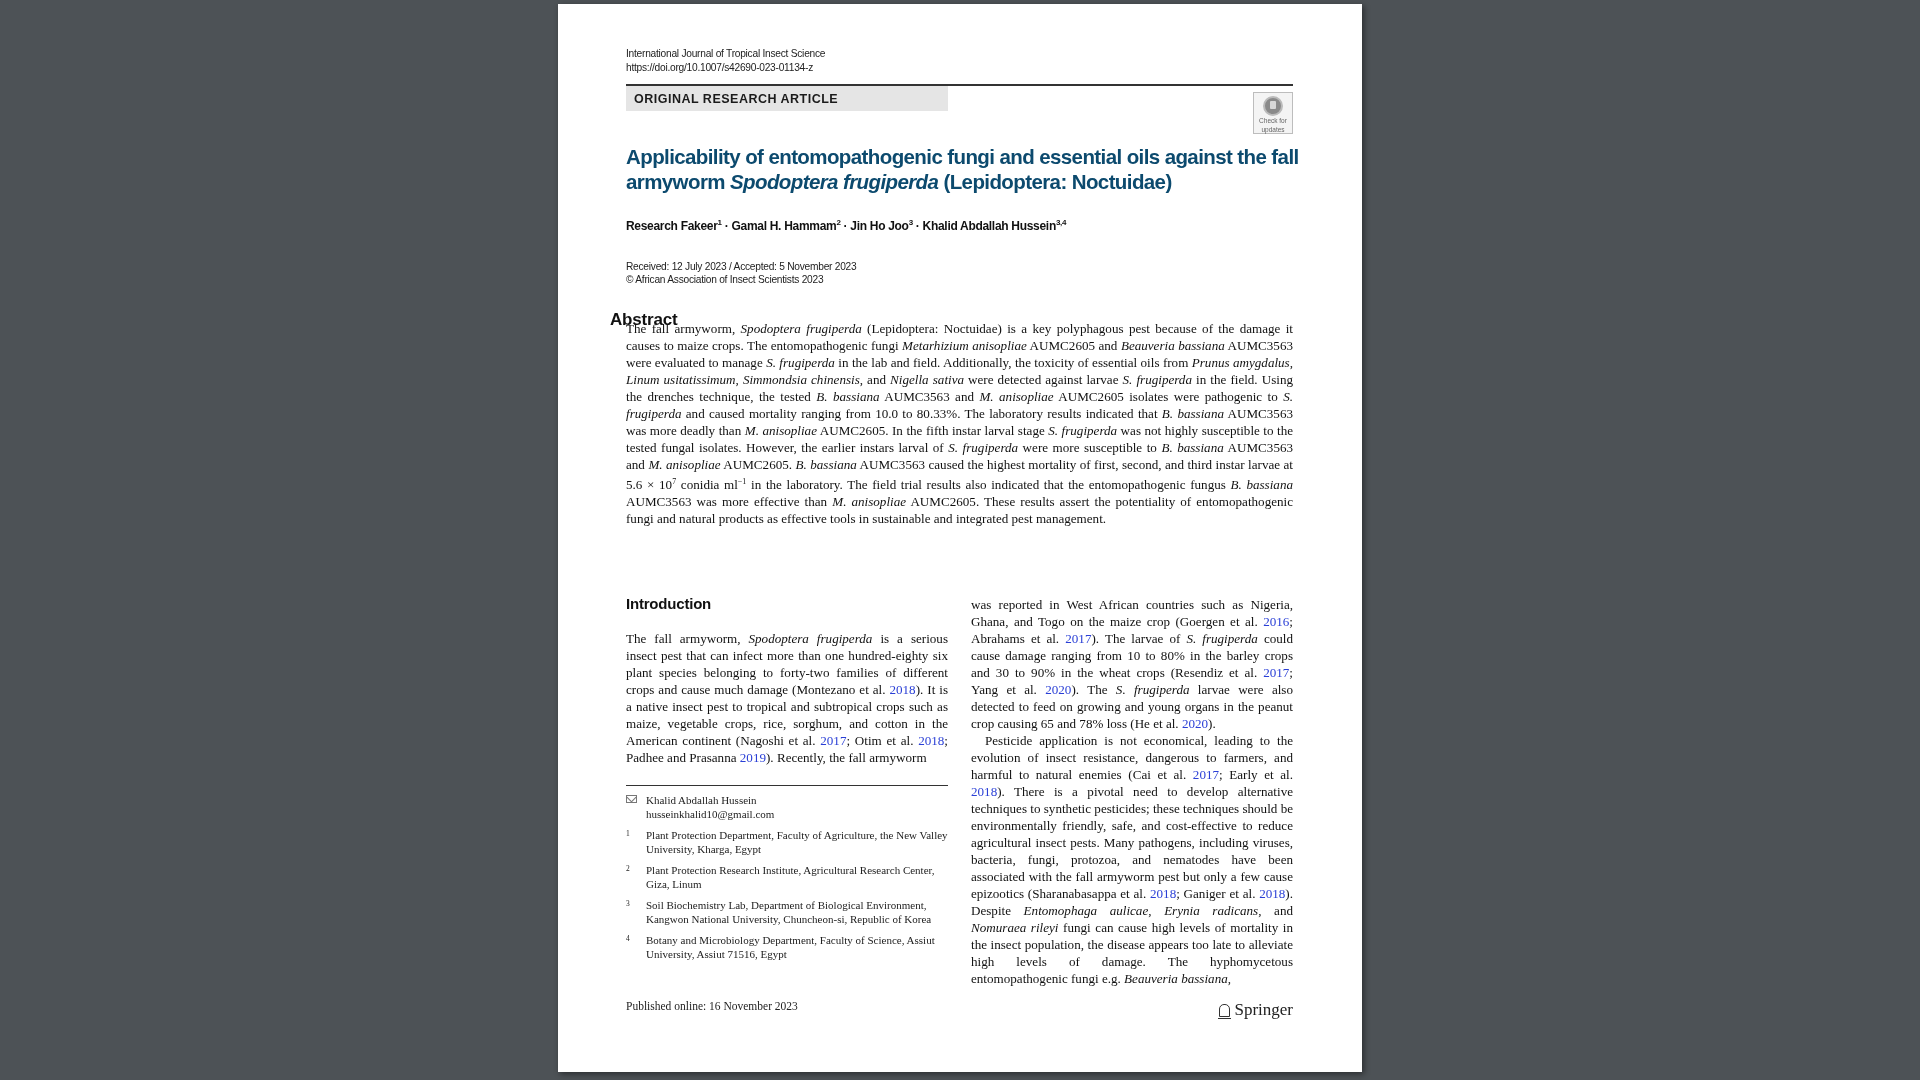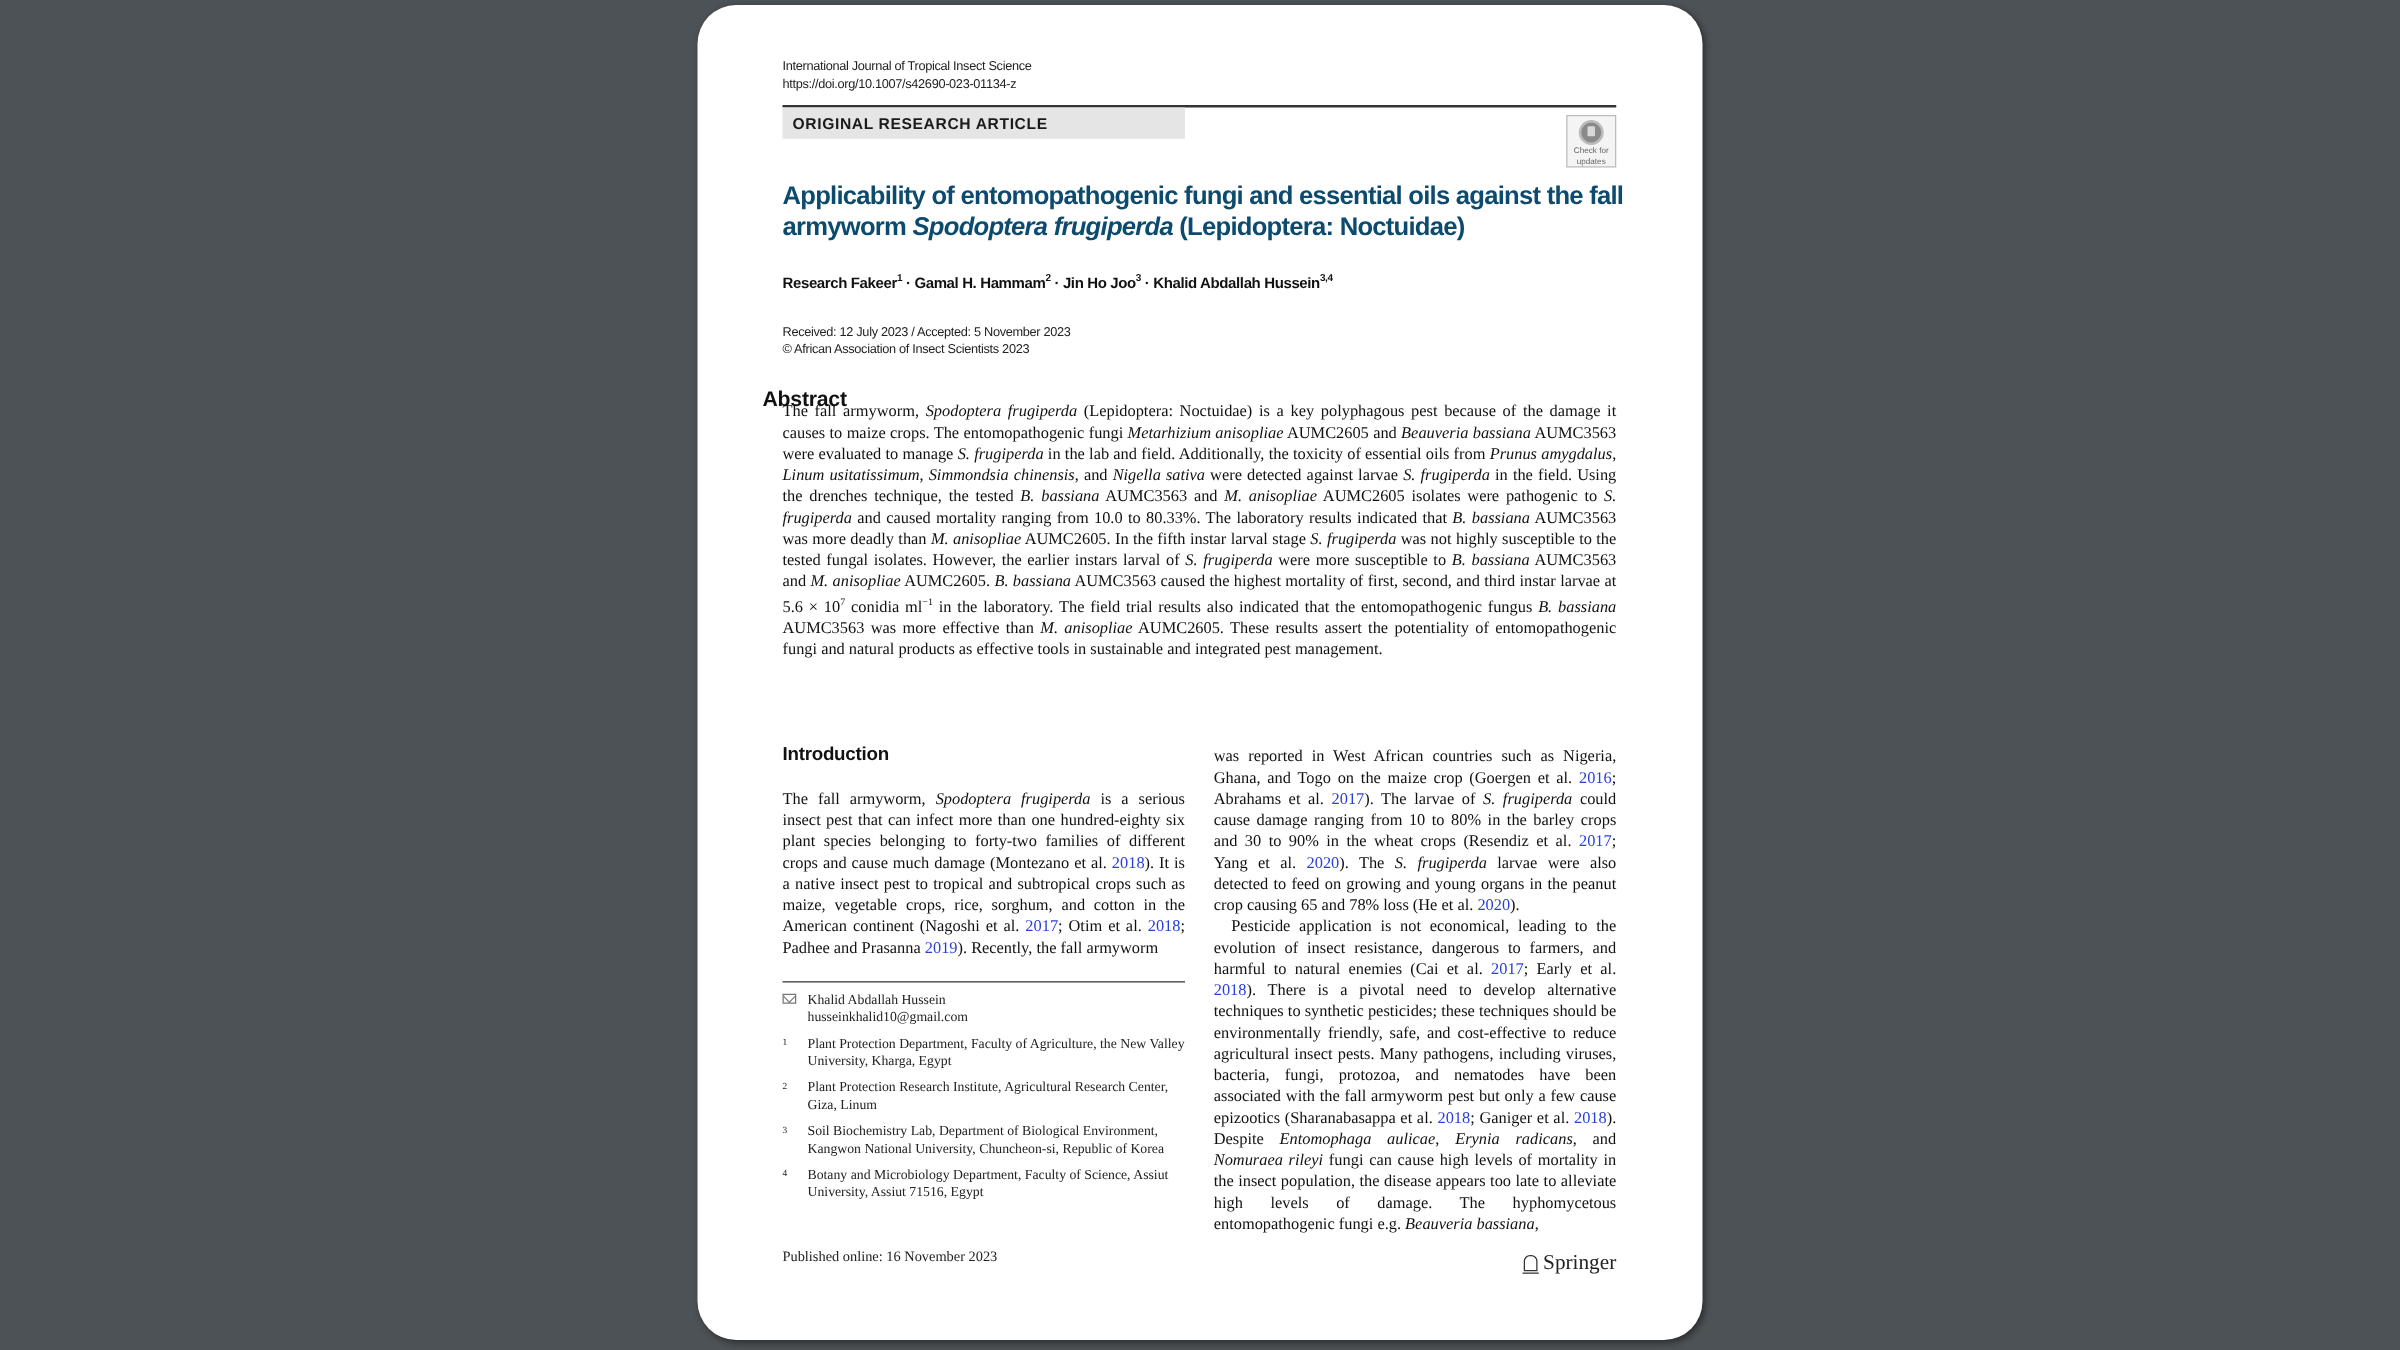--- a/index.html
+++ b/index.html
@@ -7,21 +7,20 @@
     width:1920px; height:1080px; overflow:hidden;
     background:#4d5256;
     position:relative;
     font-family:"Liberation Serif", serif;
     color:#111;
   }
   .page {
     position:absolute; left:558px; top:4px; width:804px; height:1068px;
     background:#ffffff;
     box-shadow: 2px 2px 6px rgba(0,0,0,0.45);
-    border-radius: 31px;
   }
   .abs { position:absolute; }
   .sans { font-family:"Liberation Sans", sans-serif; }
   .journal { left:68px; top:43px; font-size:10.2px; letter-spacing:-0.25px; line-height:14px; color:#222; }
   .rule-top { left:68px; top:80px; width:667px; height:2px; background:#333; }
   .type-bar { left:68px; top:82px; width:322px; height:25px; background:#e5e5e5; }
   .type-bar span { position:absolute; left:8px; top:6px; font-size:12.5px; font-weight:bold; letter-spacing:0.5px; color:#1b1b1b; }
   .badge { left:695px; top:88px; width:38px; height:40px; border:1px solid #bdbdbd; background:#f4f4f4; text-align:center; }
   .badge .ring { width:16px; height:16px; border-radius:50%; background:#8a8a8a; margin:3px auto 0; position:relative; border:2px solid #bbb; }
   .badge .ring:after { content:""; position:absolute; left:5px; top:3px; width:6px; height:8px; background:#d8d8d8; border-radius:1px; }

